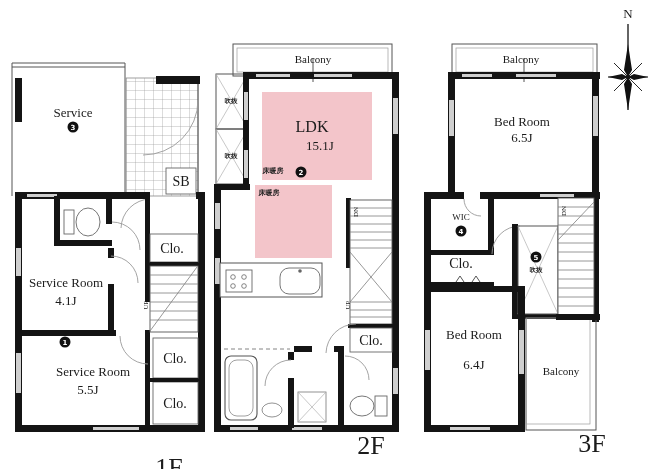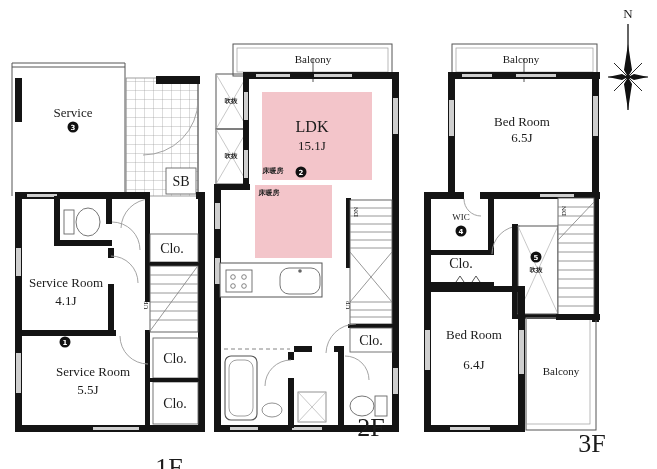--- a/index.html
+++ b/index.html
@@ -236,28 +236,28 @@
   <div class="lbl fs13" style="left:88px;top:389px">5.5J</div>
   <div class="lbl fs8" style="left:175px;top:359px">Clo.</div>
   <div class="lbl fs8" style="left:175px;top:404px">Clo.</div>
   <div class="lbl fs7 rot" style="left:146px;top:305px">UP</div>
   <div class="lbl fs26" style="left:169px;top:468px">1F</div>
 
   <div class="lbl fs11" style="left:313px;top:59px">Balcony</div>
   <div class="lbl jp fs6" style="left:231px;top:101px">吹抜</div>
   <div class="lbl jp fs6" style="left:231px;top:156px">吹抜</div>
   <div class="lbl fs14" style="left:312px;top:127px">LDK</div>
-  <div class="lbl fs13" style="left:312px;top:145px">15.1J</div>
+  <div class="lbl fs13" style="left:320px;top:145px">15.1J</div>
   <div class="lbl jp fs7" style="left:273px;top:171px">床暖房</div>
   <div class="badge" style="left:301px;top:172px">2</div>
   <div class="lbl jp fs7" style="left:269px;top:193px">床暖房</div>
   <div class="lbl fs7 rot" style="left:356px;top:212px">DN</div>
   <div class="lbl fs7 rot" style="left:348px;top:305px">UP</div>
   <div class="lbl fs8" style="left:371px;top:341px">Clo.</div>
-  <div class="lbl fs26" style="left:371px;top:428px">2F</div>
+  <div class="lbl fs26" style="left:371px;top:446px">2F</div>
 
   <div class="lbl fs11" style="left:521px;top:59px">Balcony</div>
   <div class="lbl fs13" style="left:522px;top:121px">Bed Room</div>
   <div class="lbl fs13" style="left:522px;top:137px">6.5J</div>
   <div class="lbl fs9" style="left:461px;top:217px">WIC</div>
   <div class="badge" style="left:461px;top:231px">4</div>
   <div class="lbl fs8" style="left:461px;top:264px">Clo.</div>
   <div class="badge" style="left:536px;top:257px">5</div>
   <div class="lbl jp fs6" style="left:536px;top:270px">吹抜</div>
   <div class="lbl fs7 rot" style="left:564px;top:211px">DN</div>

